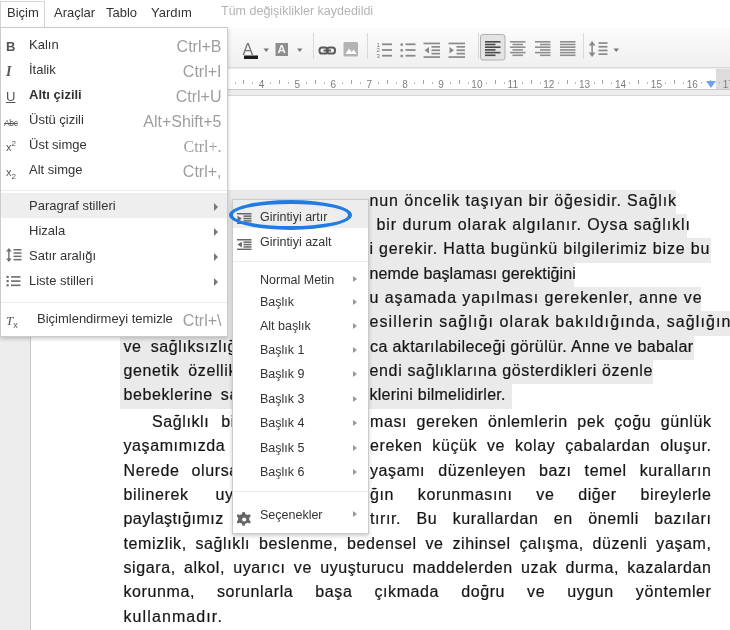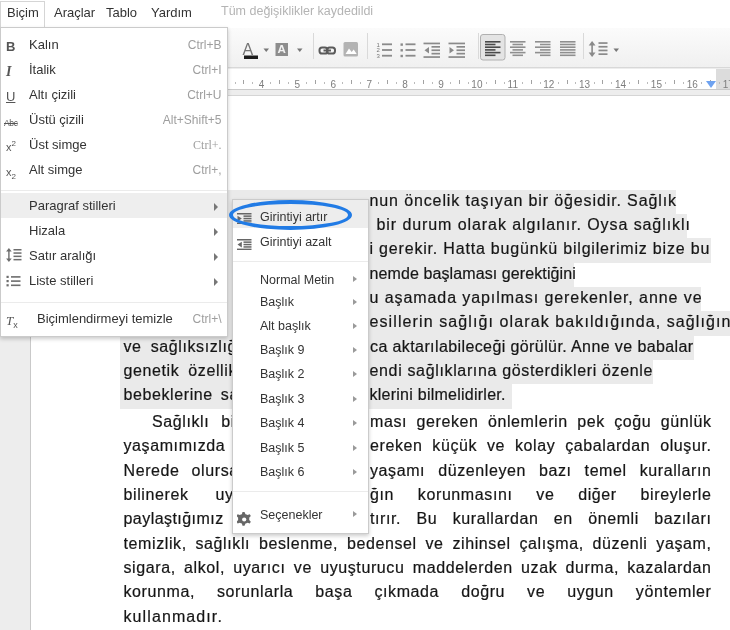--- a/index.html
+++ b/index.html
@@ -31,21 +31,21 @@
         border-left:1px solid #c9c9c9;border-top:1px solid #d5d5d5;box-sizing:border-box;}
   
   .hl{background:#eaeaea;}
   .doc{font-size:16px;color:#141414;letter-spacing:0.6px;white-space:nowrap;line-height:19px;-webkit-text-stroke:0.24px #2a2a2a;}
   .docj{font-size:16px;color:#141414;letter-spacing:0.6px;line-height:19px;-webkit-text-stroke:0.24px #2a2a2a;
         text-align:justify;text-align-last:justify;height:19px;overflow:hidden;}
   
   .panel{background:#fff;border:1px solid #cbcbcb;box-sizing:border-box;
          box-shadow:0 2px 4px rgba(0,0,0,0.2);}
   .mrow{font-size:13px;color:#333;white-space:nowrap;}
-  .msc{font-size:12px;color:#9e9e9e;white-space:nowrap;}
+  .msc{font-size:16px;color:#9e9e9e;white-space:nowrap;}
   .msep{height:1px;background:#ebebeb;}
   .marr{width:0;height:0;border-left:4px solid #777;border-top:4px solid transparent;
         border-bottom:4px solid transparent;}
   .srow{font-size:12.5px;color:#333;white-space:nowrap;}
   .sarr{width:0;height:0;border-left:4px solid #9a9a9a;border-top:3.5px solid transparent;
         border-bottom:3.5px solid transparent;}
 </style>
 </head>
 <body>
 
@@ -273,21 +273,21 @@
 
 <div class="abs panel" id="panel1" style="left:0;top:27px;width:228px;height:310px;"></div>
 <div id="panel1rows">
     <div class="abs" style="left: 6px; top: 37px;"><span style="color:#555;font-size:13px;font-family:'Liberation Sans',sans-serif;font-weight:bold;">B</span></div>
     <div class="abs mrow" style="left: 29px; top: 37.2px;">Kalın</div>
     <div class="abs msc" style="top: 38.1px; right: 508.5px;">Ctrl+B</div>
     <div class="abs" style="left: 6px; top: 62px;"><span style="color:#555;font-size:13px;font-family:'Liberation Sans',sans-serif;font-family:'Liberation Serif',serif;font-style:italic;font-weight:bold;font-size:14px;">I</span></div>
     <div class="abs mrow" style="left: 29px; top: 62.2px;">İtalik</div>
     <div class="abs msc" style="top: 63.1px; right: 508.5px;">Ctrl+I</div>
     <div class="abs" style="left: 6px; top: 87px;"><span style="color:#555;font-size:13px;font-family:'Liberation Sans',sans-serif;text-decoration:underline;">U</span></div>
-    <div class="abs mrow" style="left: 29px; top: 87.2px;">Altı çizili</div>
+    <div class="abs mrow" style="left: 29px; top: 87.2px; font-weight: bold;">Altı çizili</div>
     <div class="abs msc" style="top: 88.1px; right: 508.5px;">Ctrl+U</div>
     <div class="abs" style="left: 4px; top: 111.5px;"><span style="color:#555;font-size:13px;font-family:Liberation Sans, sans-serif;font-size:8.5px;letter-spacing:-0.3px;text-decoration:line-through;">Abc</span></div>
     <div class="abs mrow" style="left: 29px; top: 111.7px;">Üstü çizili</div>
     <div class="abs msc" style="top: 112.6px; right: 508.5px;">Alt+Shift+5</div>
     <div class="abs" style="left: 6px; top: 136.5px;"><span style="color:#555;font-size:13px;font-family:'Liberation Sans',sans-serif;font-size:11px;">x<sup style="font-size:8px;">2</sup></span></div>
     <div class="abs mrow" style="left: 29px; top: 136.7px;">Üst simge</div>
     <div class="abs msc" style="top: 137.6px; right: 508.5px; font-family: Liberation Serif, serif;">Ctrl+.</div>
     <div class="abs" style="left: 6px; top: 161.5px;"><span style="color:#555;font-size:13px;font-family:'Liberation Sans',sans-serif;font-size:11px;">x<sub style="font-size:8px;">2</sub></span></div>
     <div class="abs mrow" style="left: 29px; top: 161.7px;">Alt simge</div>
     <div class="abs msc" style="top: 162.6px; right: 508.5px;">Ctrl+,</div>
@@ -352,23 +352,23 @@
           <path d="M4.8 2.7 v5.8 l-4.3 -2.9 z"></path>
         </g>
       </svg></div>
     <div class="abs srow" style="left: 260px; top: 235.4px;">Girintiyi azalt</div>
     <div class="abs srow" style="left: 260px; top: 272.6px;">Normal Metin</div>
     <div class="abs sarr" style="left: 353px; top: 276.4px;"></div>
     <div class="abs srow" style="left: 260px; top: 294.8px;">Başlık</div>
     <div class="abs sarr" style="left: 353px; top: 298.6px;"></div>
     <div class="abs srow" style="left: 260px; top: 318.7px;">Alt başlık</div>
     <div class="abs sarr" style="left: 353px; top: 322.5px;"></div>
-    <div class="abs srow" style="left: 260px; top: 343.1px;">Başlık 9</div>
+    <div class="abs srow" style="left: 260px; top: 343.1px;">Başlık 1</div>
     <div class="abs sarr" style="left: 353px; top: 346.9px;"></div>
-    <div class="abs srow" style="left: 260px; top: 367px;">Başlık 2</div>
+    <div class="abs srow" style="left: 260px; top: 367px;">Başlık 9</div>
     <div class="abs sarr" style="left: 353px; top: 370.8px;"></div>
     <div class="abs srow" style="left: 260px; top: 392px;">Başlık 3</div>
     <div class="abs sarr" style="left: 353px; top: 395.8px;"></div>
     <div class="abs srow" style="left: 260px; top: 415.9px;">Başlık 4</div>
     <div class="abs sarr" style="left: 353px; top: 419.7px;"></div>
     <div class="abs srow" style="left: 260px; top: 440.9px;">Başlık 5</div>
     <div class="abs sarr" style="left: 353px; top: 444.7px;"></div>
     <div class="abs srow" style="left: 260px; top: 465.4px;">Başlık 6</div>
     <div class="abs sarr" style="left: 353px; top: 469.2px;"></div>
     <div class="abs" style="left: 237px; top: 511.9px;"><svg width="15" height="15" viewBox="0 0 15 15">

